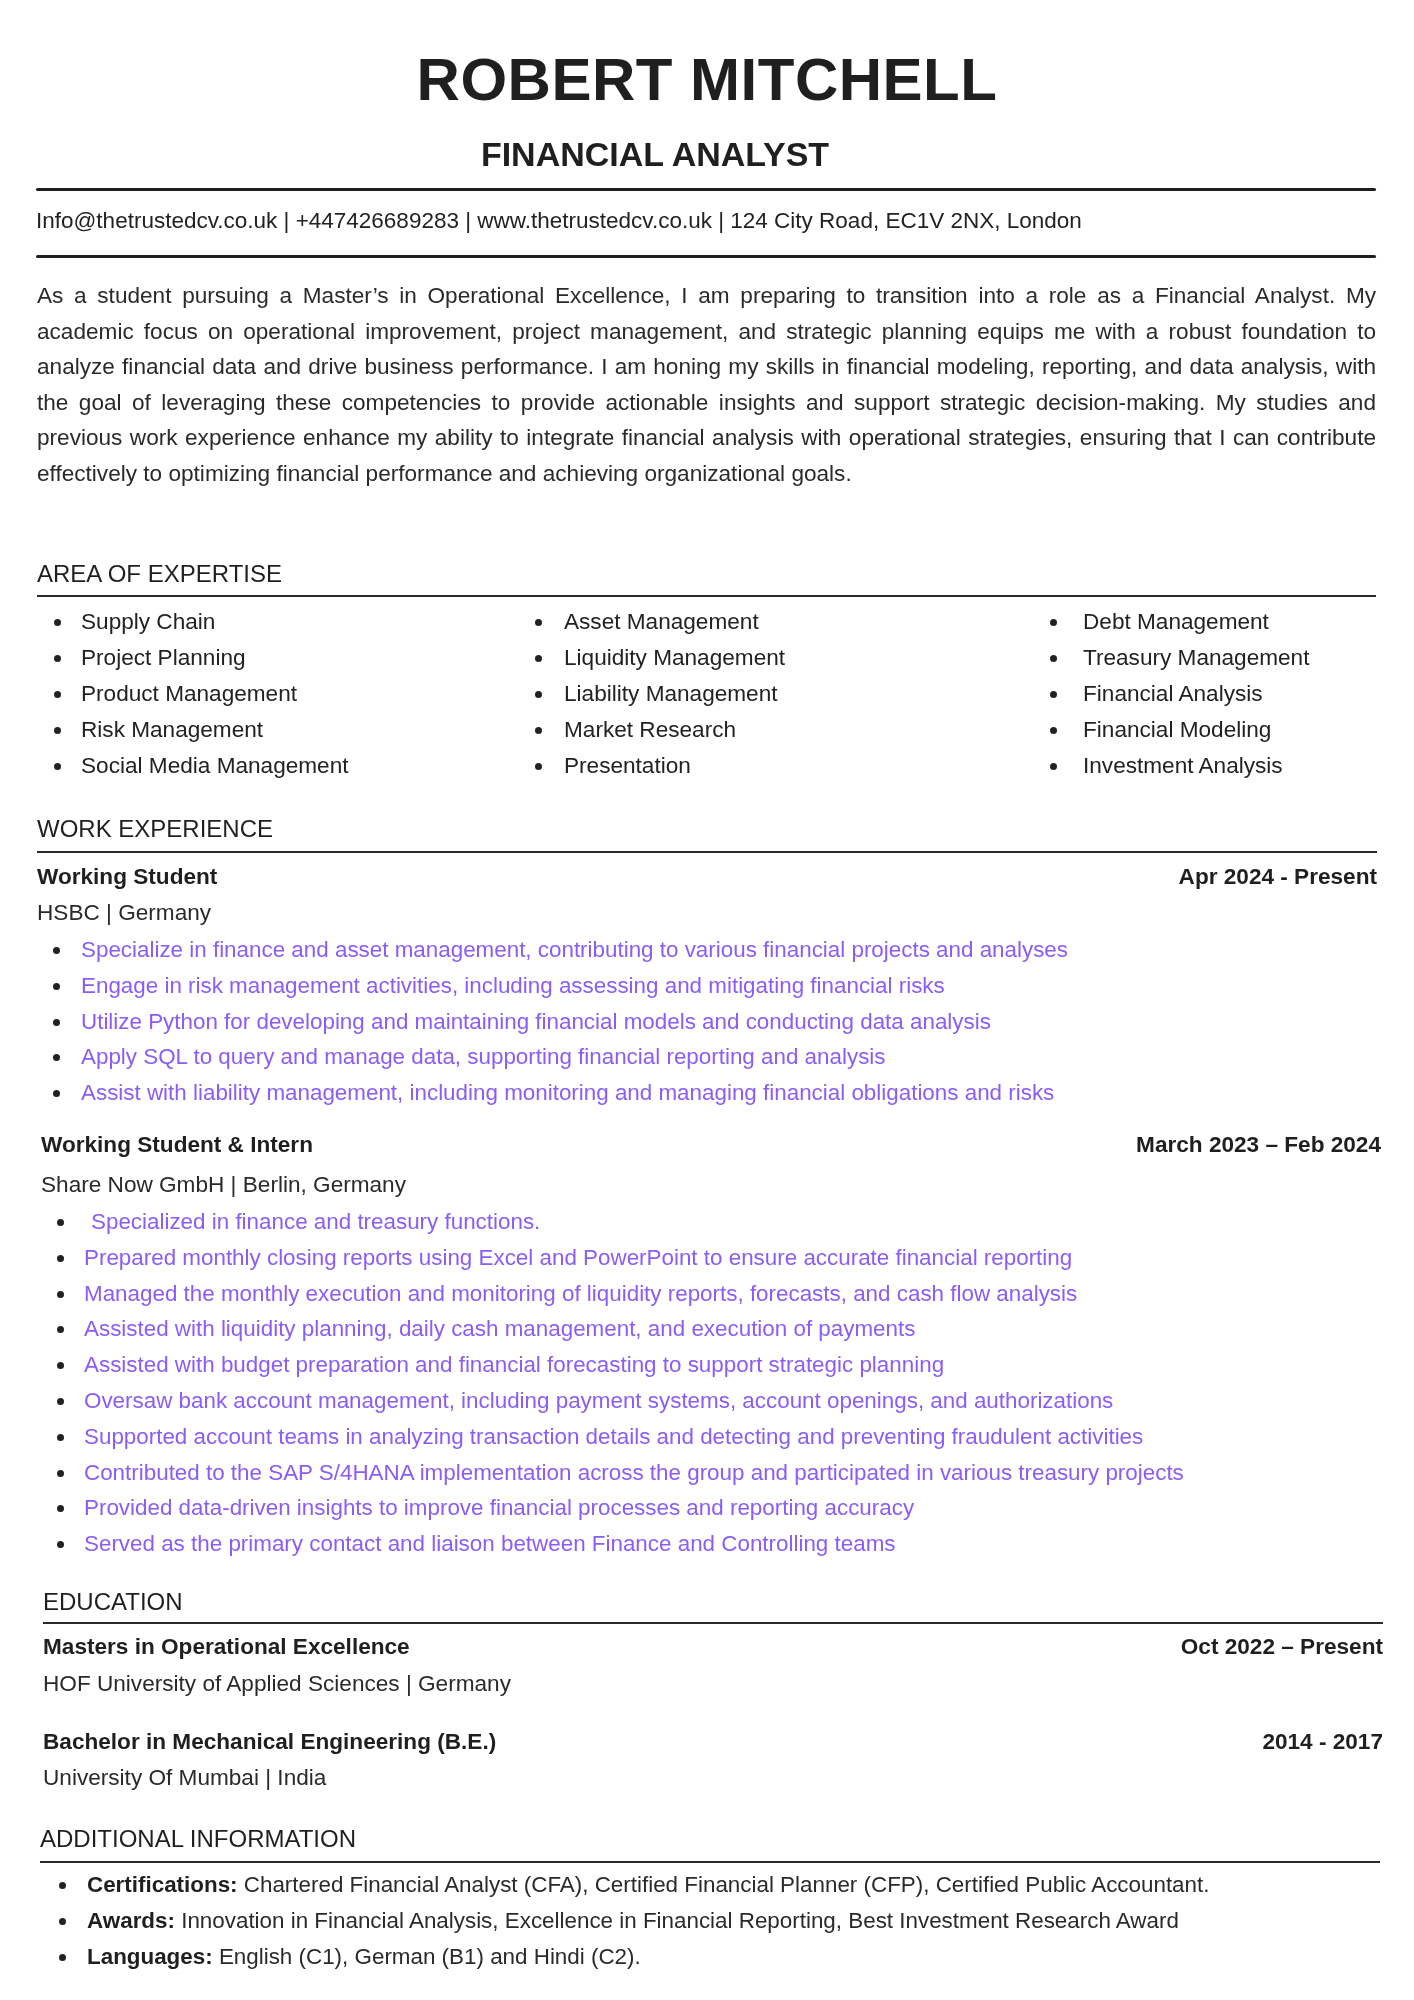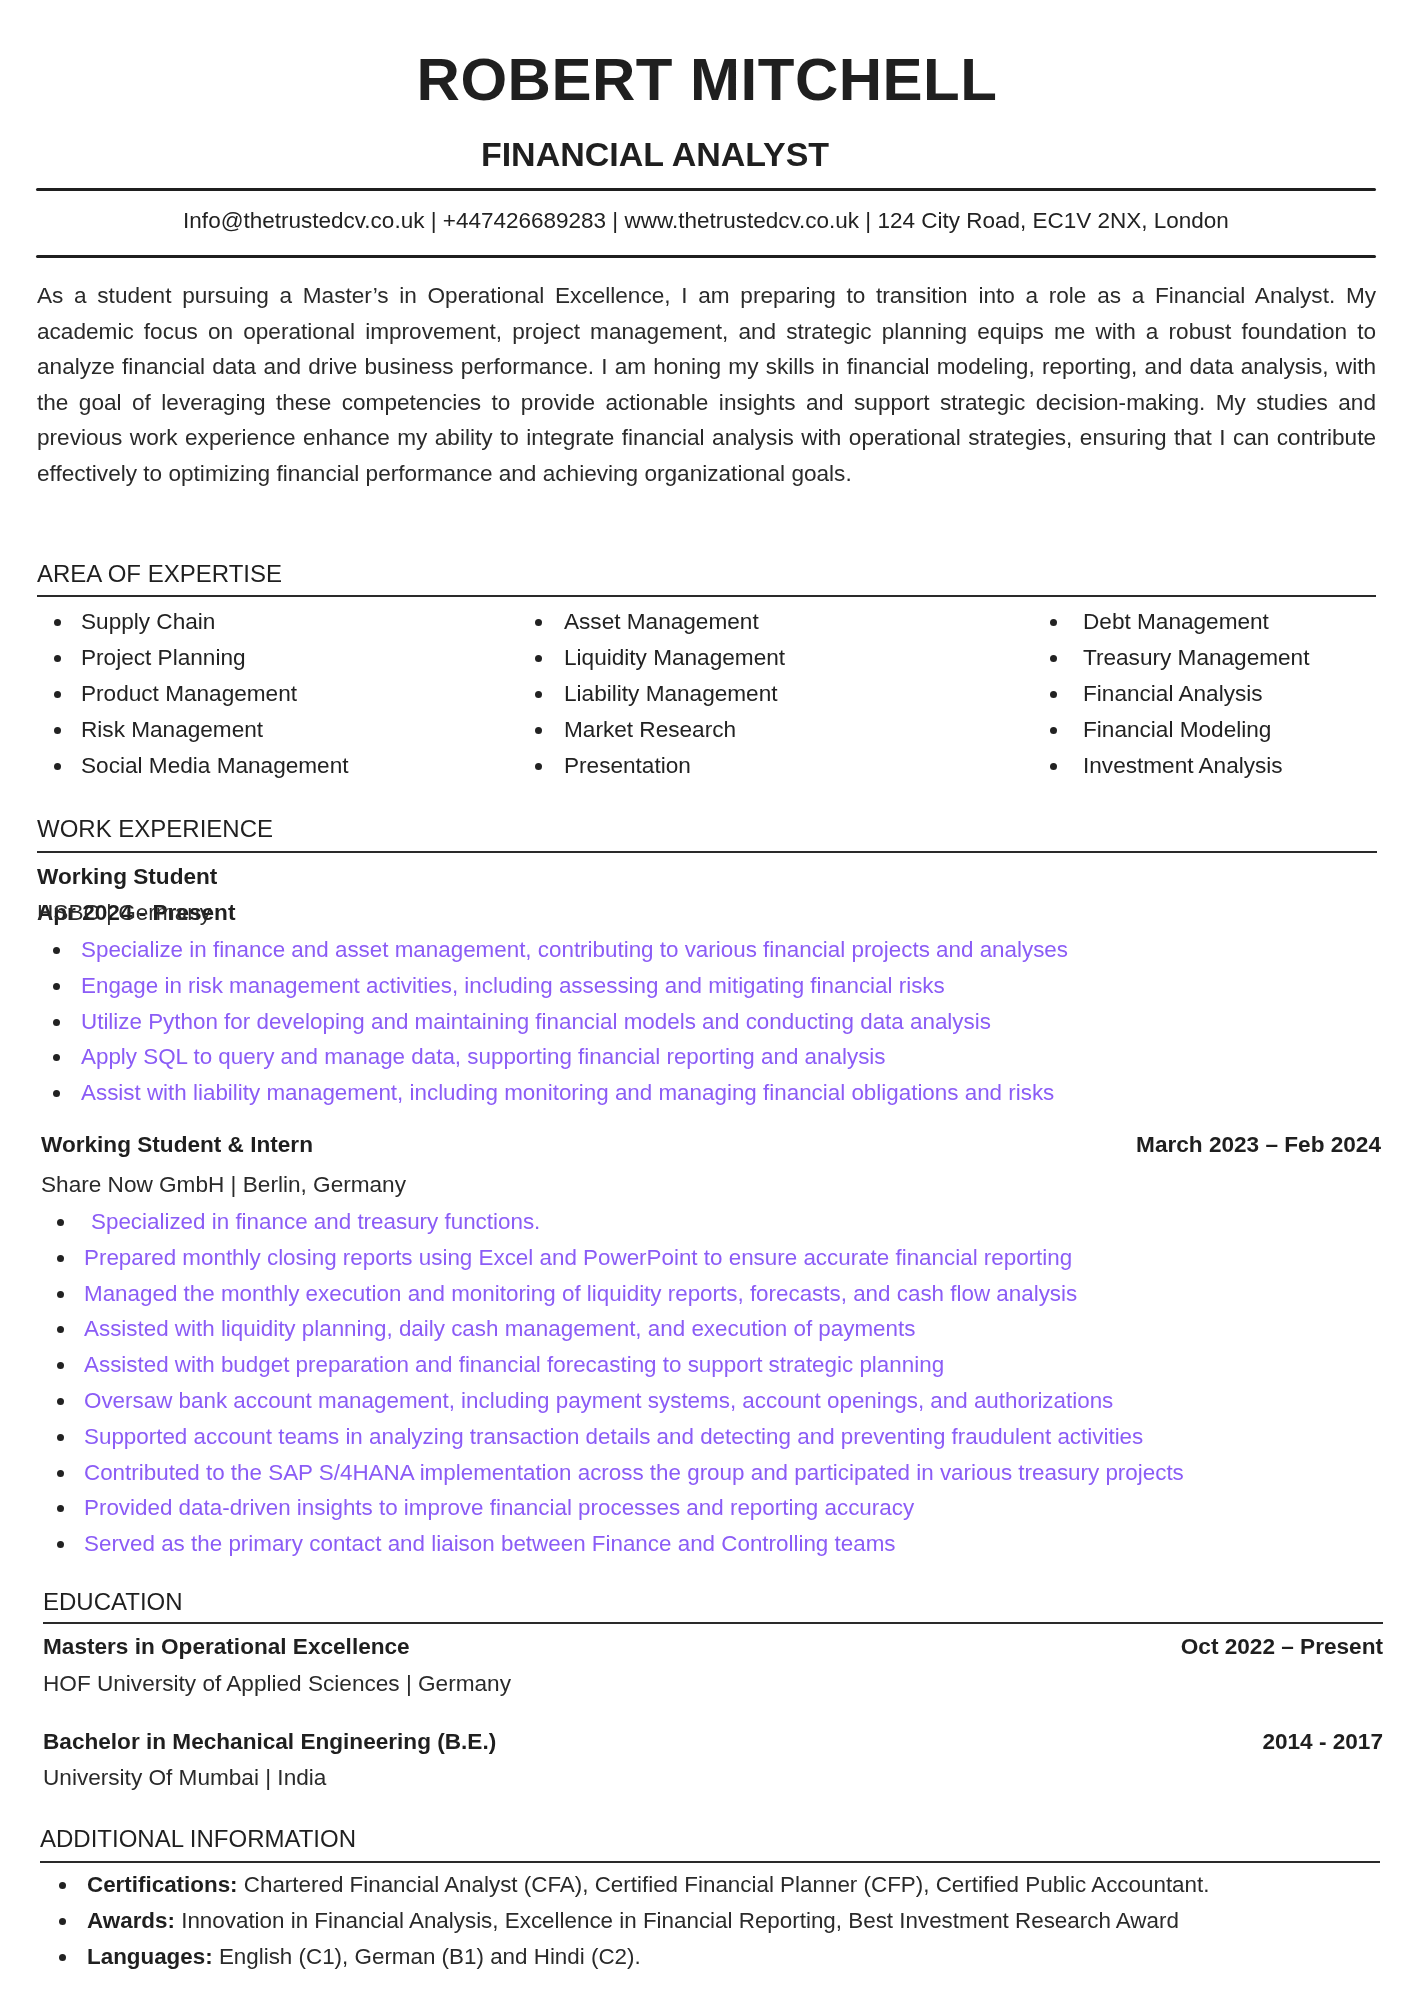--- a/index.html
+++ b/index.html
@@ -3,21 +3,21 @@
 <meta charset="utf-8">
 <style>
   * { box-sizing: border-box; margin: 0; padding: 0; }
   html, body { width: 1414px; height: 2000px; background: #ffffff; overflow: hidden; }
   body { position: relative; font-family: "Liberation Sans", sans-serif; color: #222222; }
   .abs { position: absolute; }
   .name { left: 0; width: 1414px; top: 45px; height: 70px; line-height: 70px; text-align: center; font-size: 60px; font-weight: 700; letter-spacing: 0.5px; color: #1f1f1f; }
   .title { left: 0; width: 1310px; top: 134px; height: 40px; line-height: 40px; text-align: center; font-size: 34px; font-weight: 700; color: #1f1f1f; }
   .rule-thick { height: 3px; background: #1f1f1f; border-radius: 2px; }
   .rule { height: 2px; background: #2a2a2a; }
-  .contact { left: 36px; width: 1340px; top: 206px; height: 30px; line-height: 30px; text-align: center; font-size: 22.5px; color: #222; white-space: nowrap; }
+  .contact { left: 36px; width: 1340px; top: 206px; height: 30px; line-height: 30px; font-size: 22.5px; color: #222; white-space: nowrap; }
   .summary { left: 37px; width: 1339px; top: 278px; font-size: 22.6px; line-height: 35.5px; text-align: justify; color: #2a2a2a; }
   .heading { font-size: 24px; font-weight: 400; line-height: 30px; height: 30px; color: #1f1f1f; white-space: nowrap; }
   .exp-col { top: 604px; }
   .exp-item { position: relative; height: 36px; line-height: 36px; font-size: 22.6px; white-space: nowrap; color: #222; }
   .bullet { position: absolute; top: 15px; width: 7px; height: 7px; border-radius: 50%; background: #222; }
   .row { display: flex; justify-content: space-between; height: 36px; line-height: 36px; font-size: 22.6px; white-space: nowrap; }
   .bold { font-weight: 700; color: #1f1f1f; }
   .line { height: 36px; line-height: 36px; font-size: 22.6px; white-space: nowrap; color: #2a2a2a; }
   .blist .li { position: relative; height: 35.8px; line-height: 35.8px; font-size: 22.4px; white-space: nowrap; color: #8b5cf6; }
   .blist .li .bullet { top: 15px; }
@@ -103,21 +103,21 @@
     </div>
   <div class="exp-item">
       <span class="bullet" style="left:0"></span>
       <span style="position:absolute;left:33px">Investment Analysis</span>
     </div>
 </div>
 
 <div class="abs heading" style="left:37px; top:814px;">WORK EXPERIENCE</div>
 <div class="abs rule" style="left:37px; width:1340px; top:851px;"></div>
 
-<div class="abs row" style="left:37px; width:1340px; top:859px;flex-direction:column;">
+<div class="abs row" style="left:37px; width:1340px; top:859px;">
   <span class="bold">Working Student</span>
   <span class="bold">Apr 2024 - Present</span>
 </div>
 <div class="abs line" style="left:37px; top:895px;">HSBC | Germany</div>
 <div class="abs blist" style="left:53px; width:1320px; top:932px;">
   <div class="li">
       <span class="bullet" style="left:0"></span>
       <span style="position:absolute;left:28px">Specialize in finance and asset management, contributing to various financial projects and analyses</span>
     </div>
   <div class="li">

